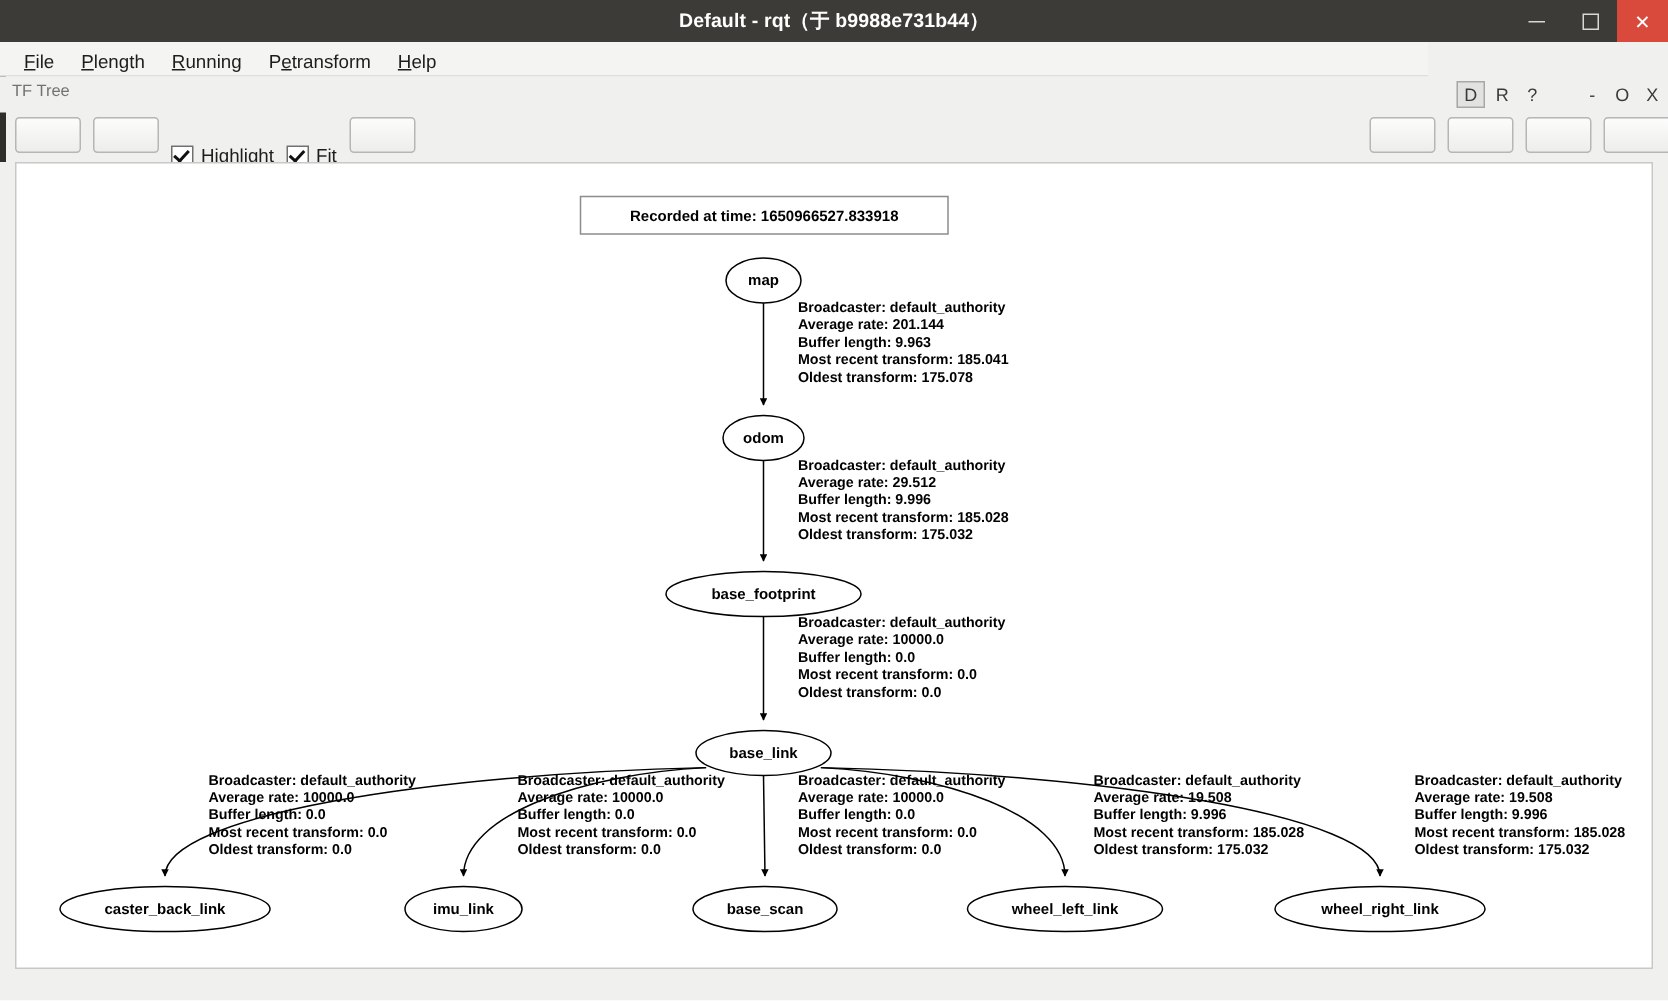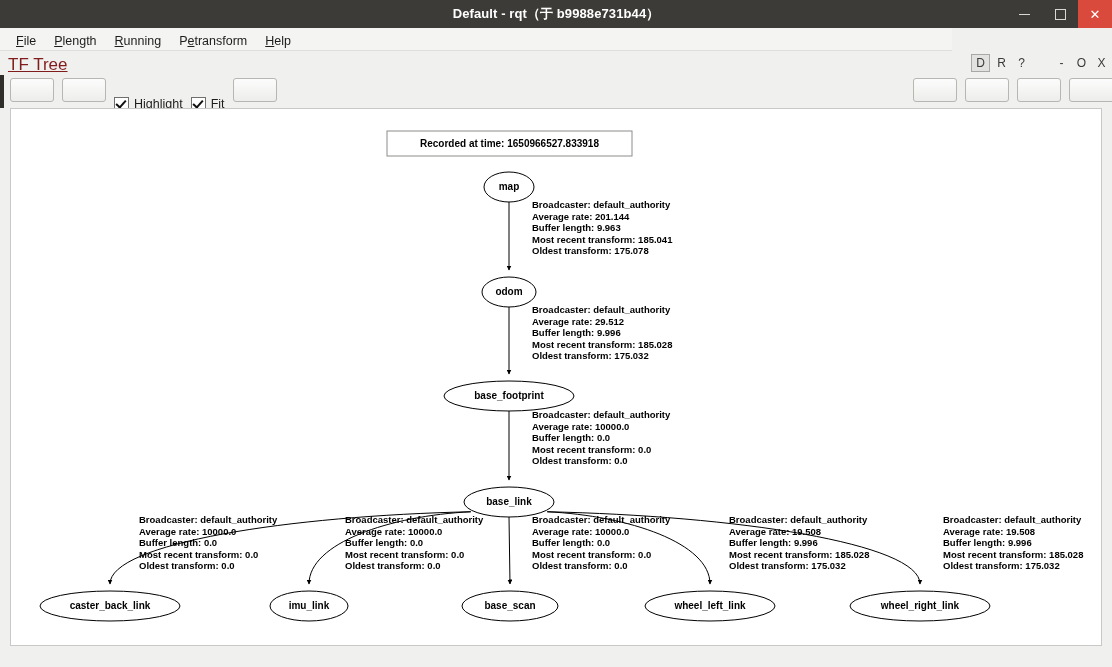--- a/index.html
+++ b/index.html
@@ -88,23 +88,22 @@
   
   .dockheader {
     position: absolute;
     left: 0; top: 51px;
     width: 1112px; height: 24px;
     background: #f0f0ef;
   }
   .dock-title {
     position: absolute;
     left: 8px; top: 4px;
-    font-size: 17px;
-    color: #7f1d1d;
-    text-decoration: underline;
+    font-size: 11px;
+    color: #737373;
   }
   .dock-buttons {
     position: absolute;
     right: 2px; top: 3px;
     display: flex;
     align-items: center;
     gap: 3px;
     font-size: 12px;
     color: #3a3a38;
   }

